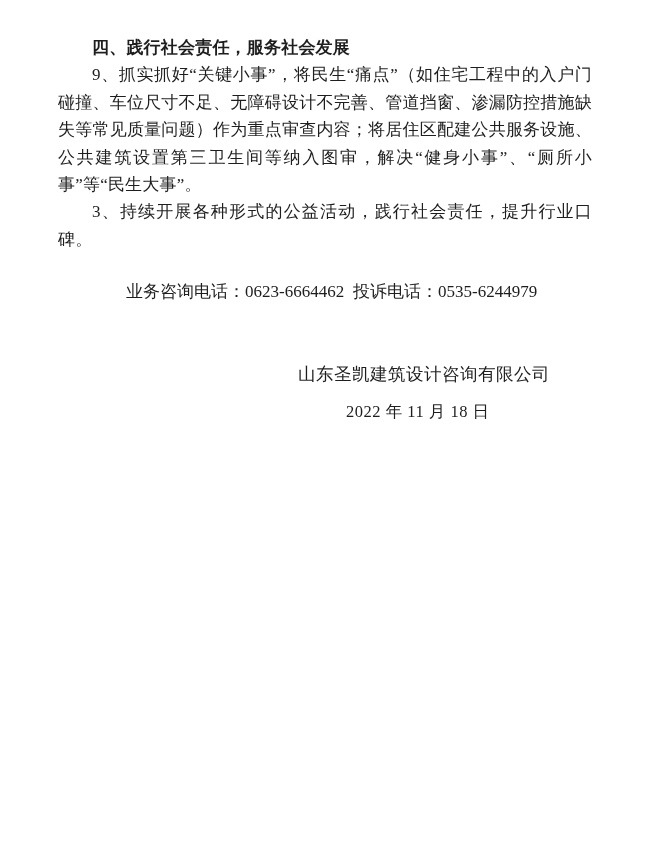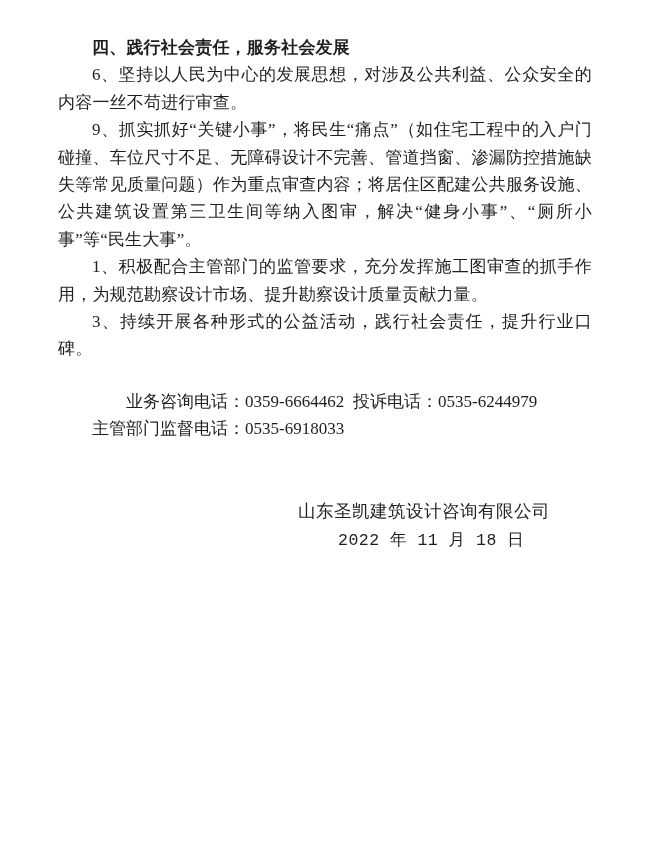--- a/index.html
+++ b/index.html
@@ -23,51 +23,48 @@
   .heading{font-weight:bold;}
   .contacts{margin-top:25px;}
   .contacts p{font-size:17px;line-height:27.4px;margin:0;text-indent:2em;}
   .contact-left{display:inline-block;width:261px;}
   .signature{margin-top:53px;}
   .sig-company{
     font-size:17.5px;line-height:30px;margin:0;
     padding-left:240px;letter-spacing:0.5px;
   }
   .sig-date{
-    font-size:16.5px;line-height:30px;margin:0;
-    padding-left:280px;letter-spacing:0.5px;font-family:Liberation Mono, monospace;
+    font-size:16.5px;line-height:30px;margin:8px;
+    padding-left:280px;letter-spacing:0.5px;
   }
   .page-number{
     position:absolute;top:830px;left:0;width:100%;
     text-align:center;font-size:13px;color:#333;
   }
   .seal{
     position:absolute;left:363px;top:677px;
     width:114px;height:114px;
     mix-blend-mode:multiply;
     opacity:0.92;
     pointer-events:none;
   }
 </style>
 </head>
 <body>
 
 <div class="page">
   <div class="content">
     <p class="para heading">四、践行社会责任，服务社会发展</p>
-    <p class="para">6、坚持以人民为中心的发展思想，对涉及公共利益、公众安全的内容一丝不苟进行审查。</p>
     <p class="para">9、抓实抓好“关键小事”，将民生“痛点”（如住宅工程中的入户门碰撞、车位尺寸不足、无障碍设计不完善、管道挡窗、渗漏防控措施缺失等常见质量问题）作为重点审查内容；将居住区配建公共服务设施、公共建筑设置第三卫生间等纳入图审，解决“健身小事”、“厕所小事”等“民生大事”。</p>
-    <p class="para">1、积极配合主管部门的监管要求，充分发挥施工图审查的抓手作用，为规范勘察设计市场、提升勘察设计质量贡献力量。</p>
     <p class="para">3、持续开展各种形式的公益活动，践行社会责任，提升行业口碑。</p>
 
     <div class="contacts">
       <p>
-        <span class="contact-left">业务咨询电话：0359-6664462</span><span>投诉电话：0535-6244979</span>
+        <span class="contact-left">业务咨询电话：0623-6664462</span><span>投诉电话：0535-6244979</span>
       </p>
-      <p>主管部门监督电话：0535-6918033</p>
     </div>
 
     <div class="signature">
       <p class="sig-company">山东圣凯建筑设计咨询有限公司</p>
       <p class="sig-date">2022 年 11 月 18 日</p>
     </div>
   </div>
 
   <svg class="seal" viewBox="0 0 112 112" xmlns="http://www.w3.org/2000/svg">
     <circle cx="56" cy="56" r="50" fill="none" stroke-width="4" stroke="#d84436"></circle>

